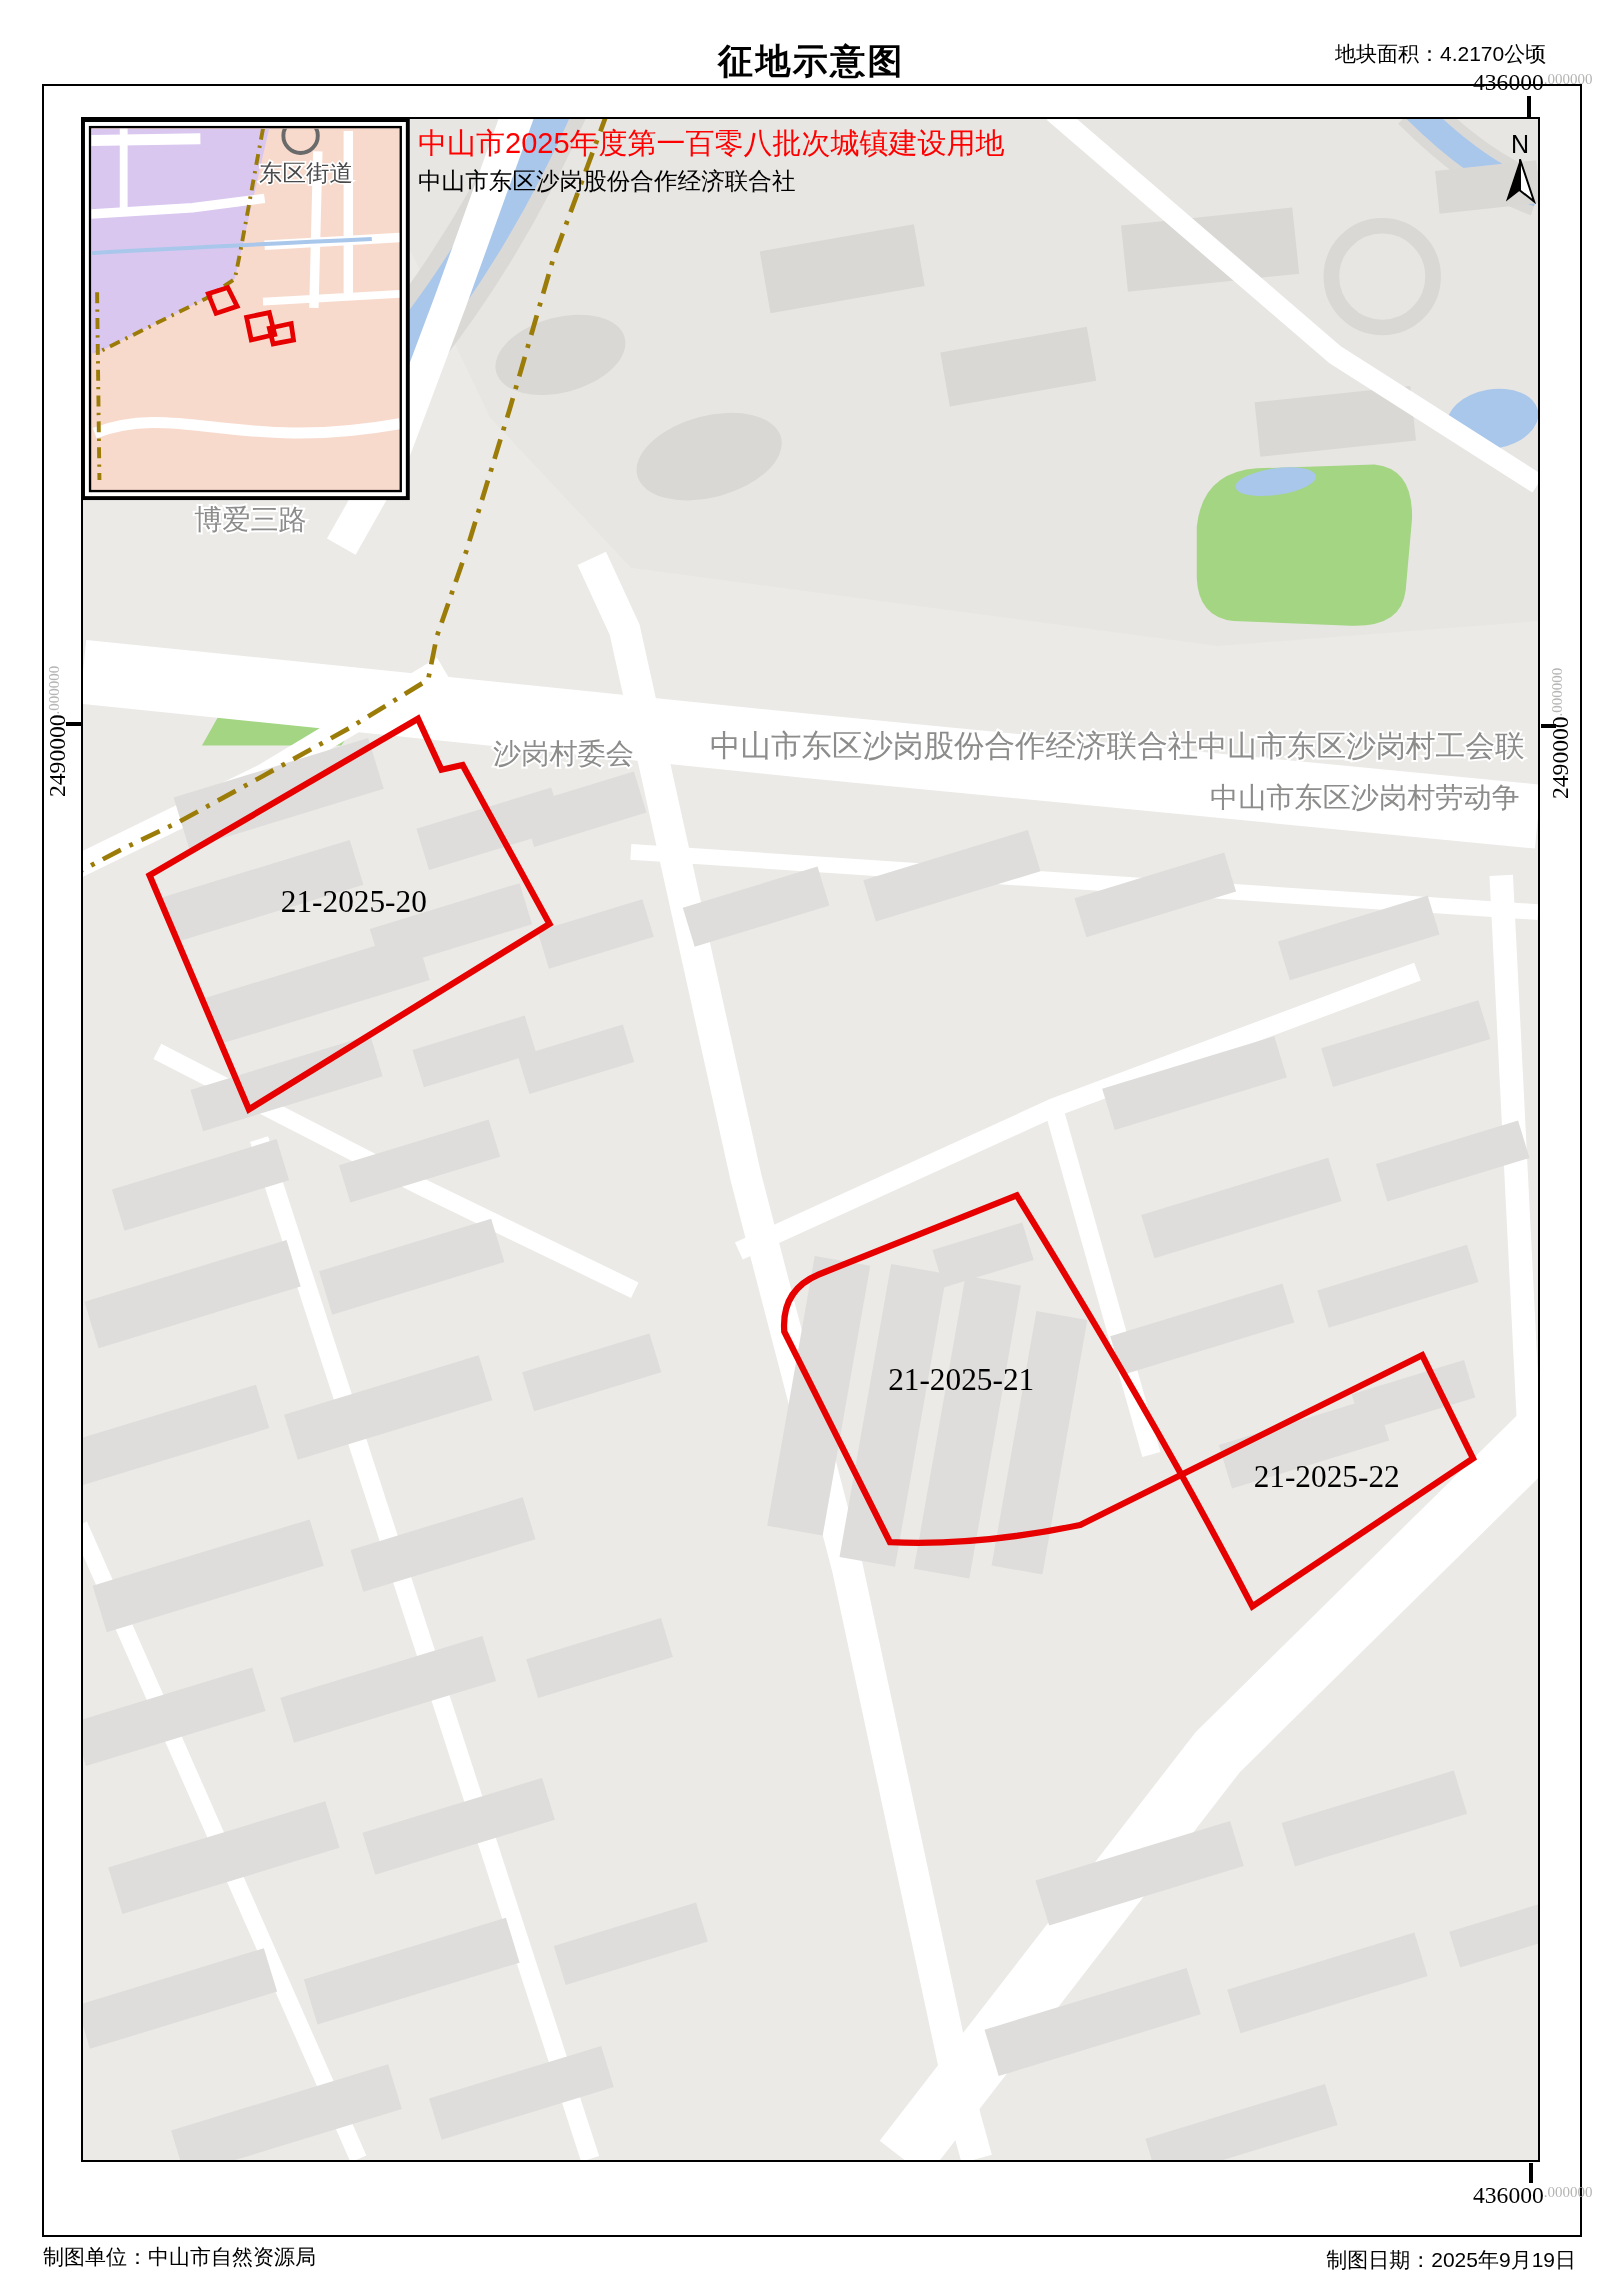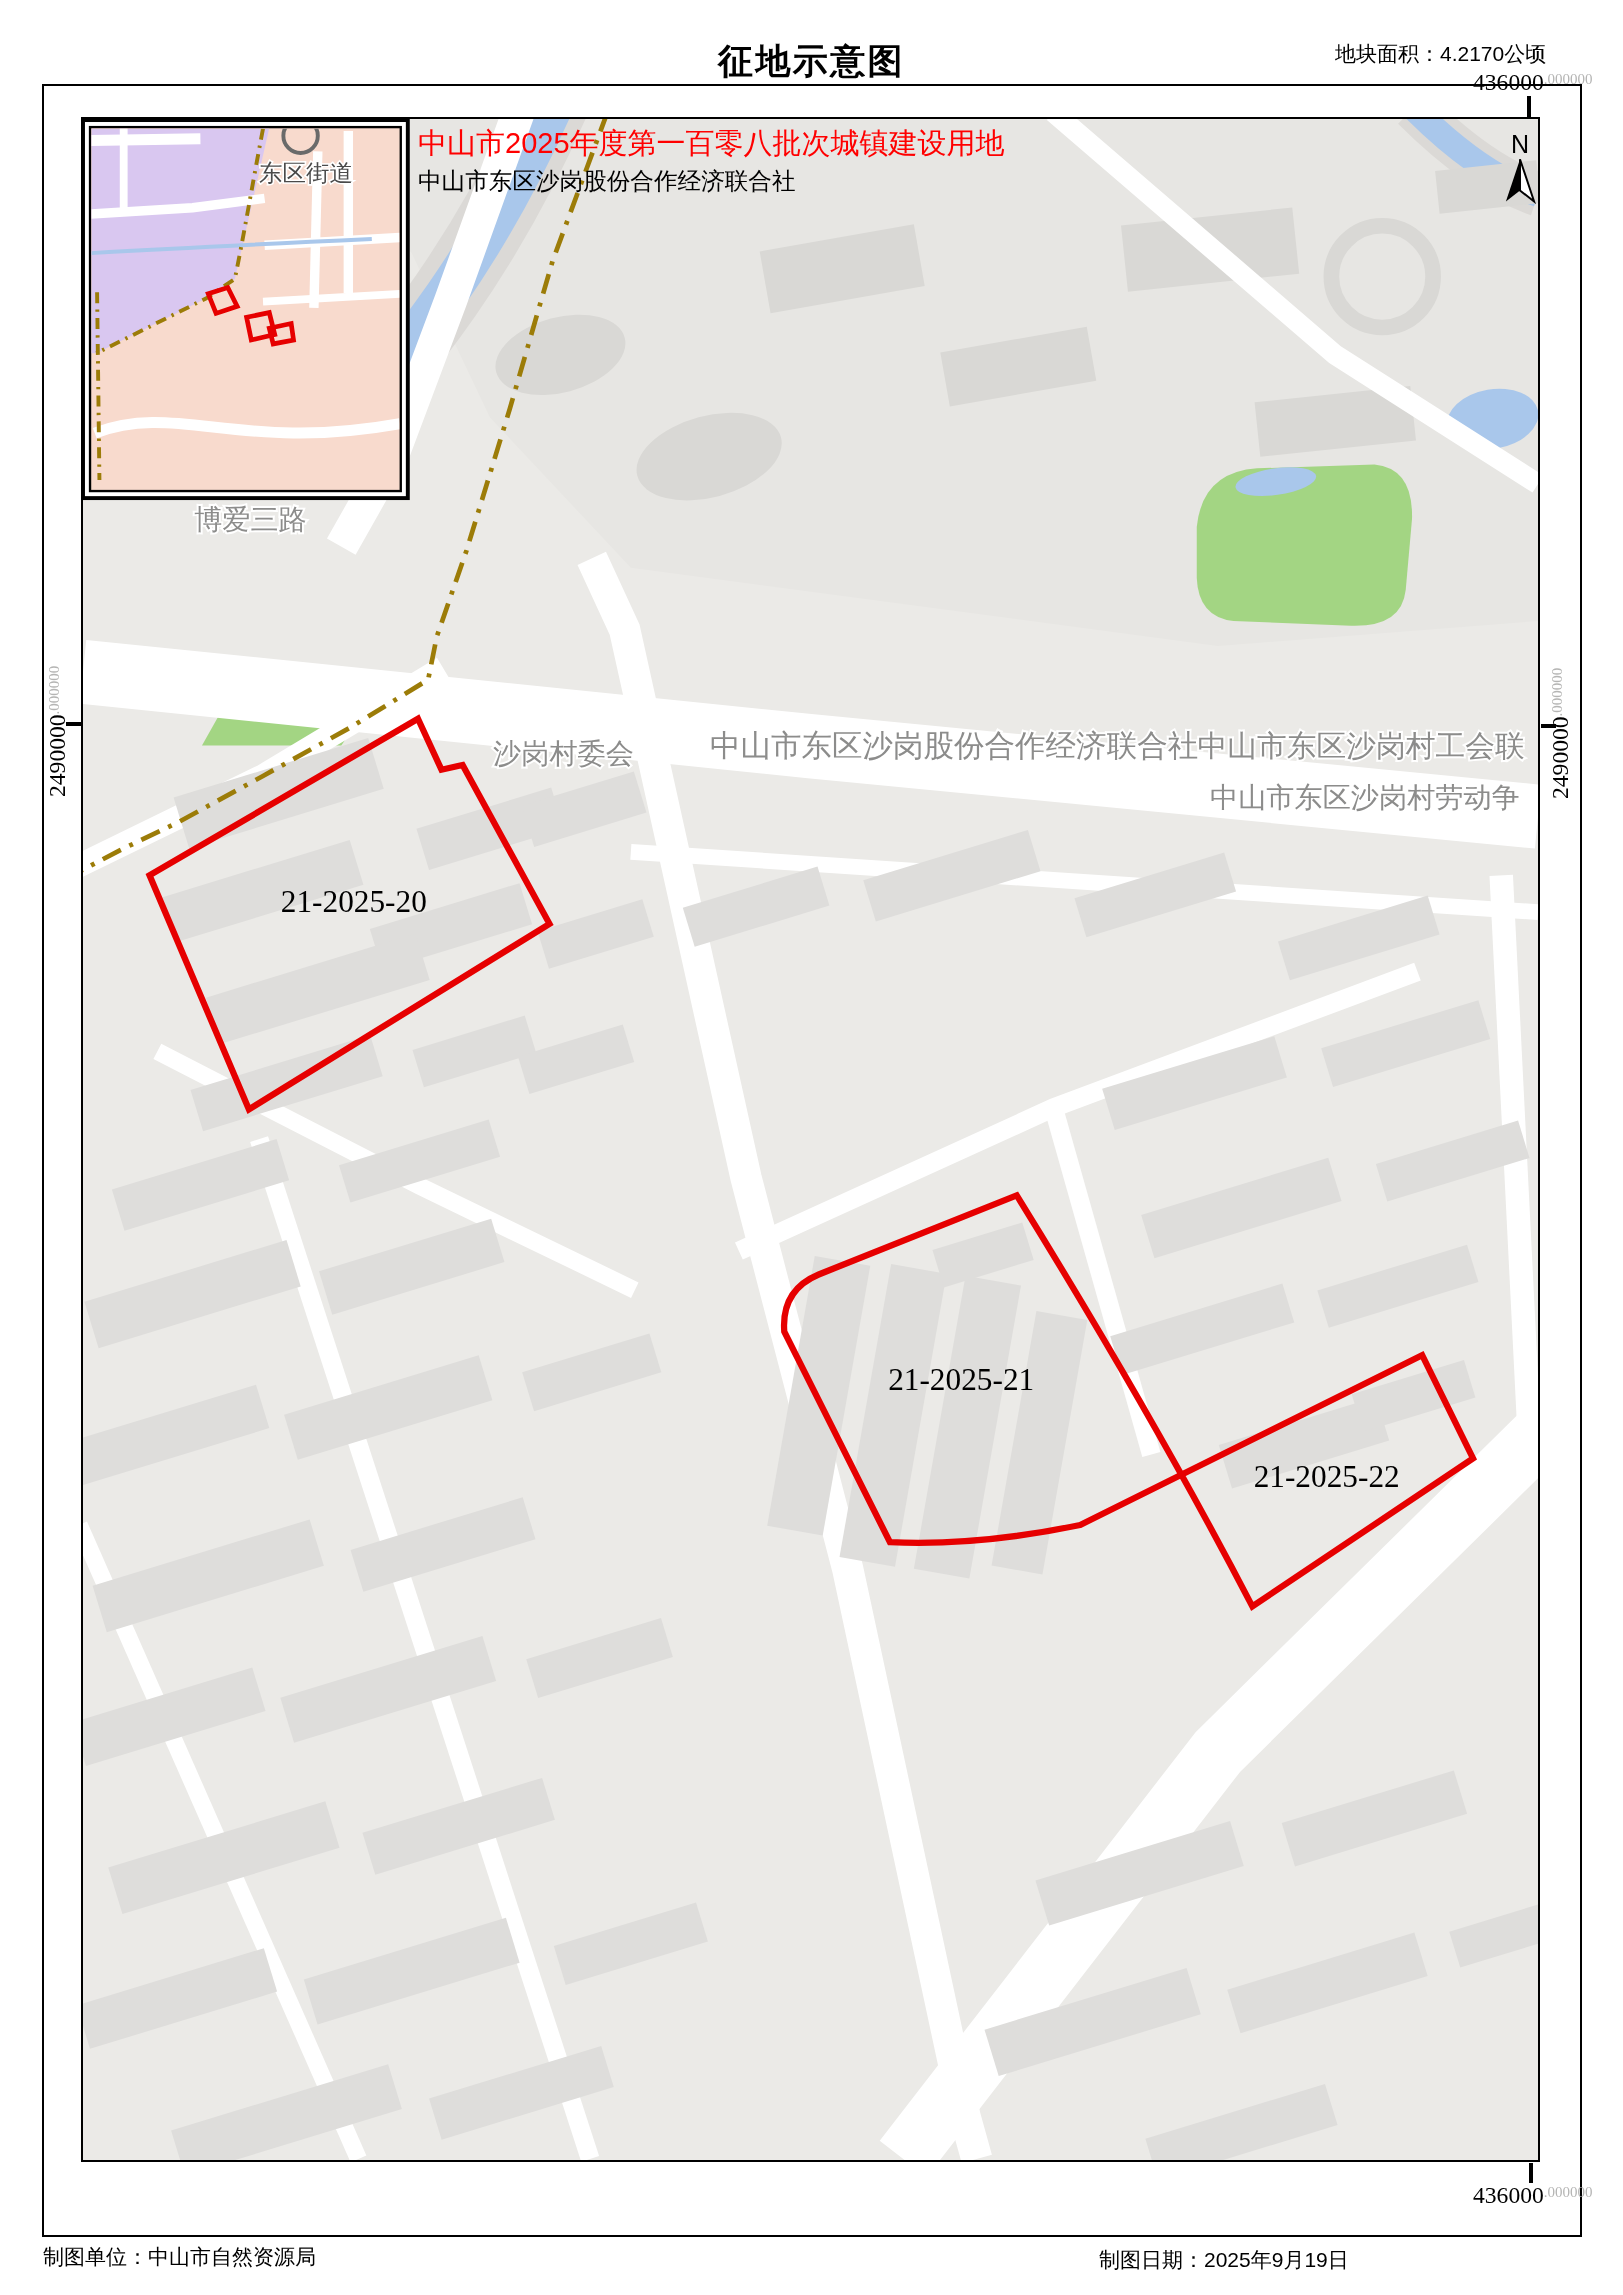--- a/index.html
+++ b/index.html
@@ -15,21 +15,21 @@
   .coord{font-family:"Liberation Serif",serif;font-size:23.6px;color:#000;white-space:nowrap;}
   .coord .suffix{font-size:15px;color:#b5b5b4;vertical-align:6.3px;}
   #coord-top{left:1473px;top:69px;}
   #coord-bottom{left:1473px;top:2182px;}
   #coord-left{left:44px;top:797px;transform:rotate(-90deg);transform-origin:0 0;}
   #coord-right{left:1547px;top:799px;transform:rotate(-90deg);transform-origin:0 0;}
   .tick{background:#000;}
   #batch-title{left:418px;top:124px;font-size:29px;font-weight:normal;color:#ff0000;white-space:nowrap;}
   #applicant-line{left:418px;top:165px;font-size:23.6px;color:#000;white-space:nowrap;}
   #footer-left{left:43px;top:2243px;font-size:21px;color:#000;font-family:Liberation Serif, serif;}
-  #footer-right{left:1099px;top:2246px;width:477px;font-size:21px;color:#000;}
+  #footer-right{left:1099px;top:2246px;width:477px;text-align:right;font-size:21px;color:#000;}
   text{font-family:"Liberation Sans",sans-serif;}
   .graylbl{fill:#8c8c8b;stroke:#ffffff;stroke-width:5px;paint-order:stroke;font-size:36px;}
   .parcel-lbl{font-family:"Liberation Serif",serif;font-size:40px;fill:#000;}
   .road{fill:none;stroke:#ffffff;}
   .bldg{fill:#dedddb;}
   .tf{fill:#d9d8d5;}
 </style>
 </head>
 <body>
 

